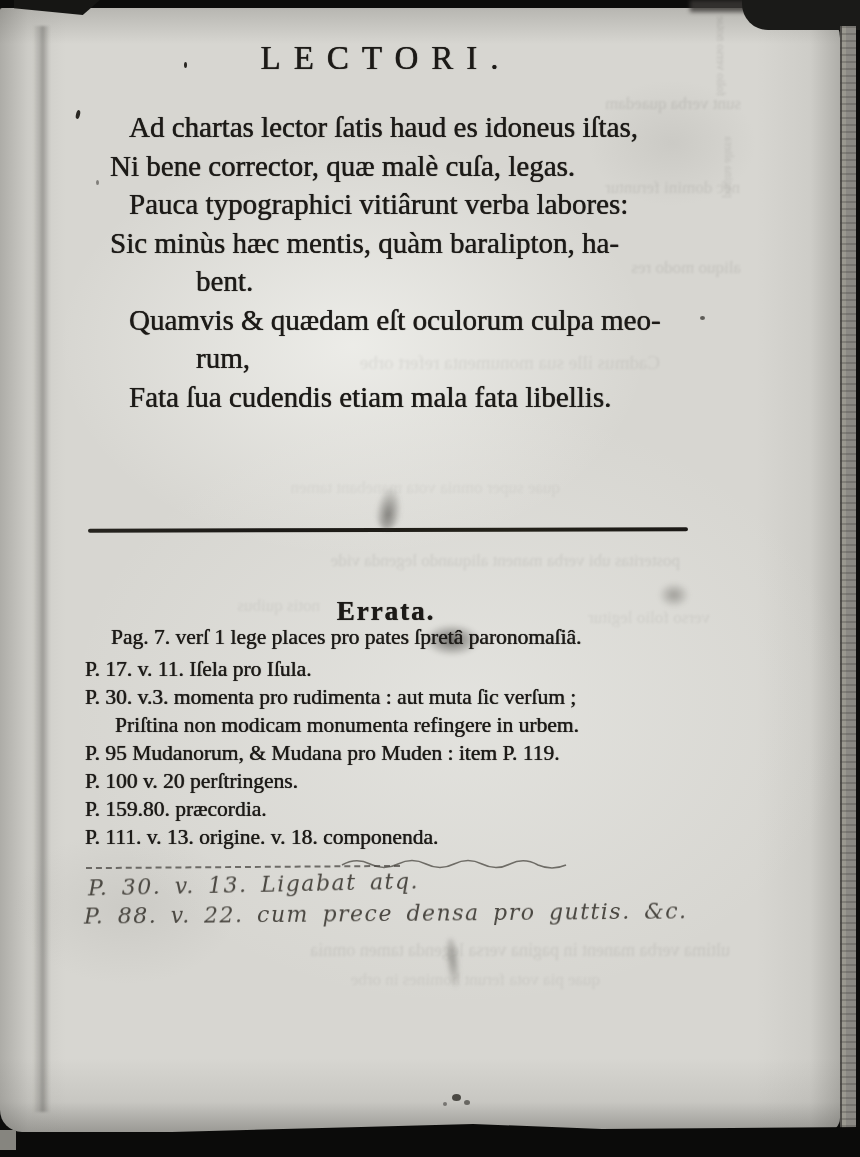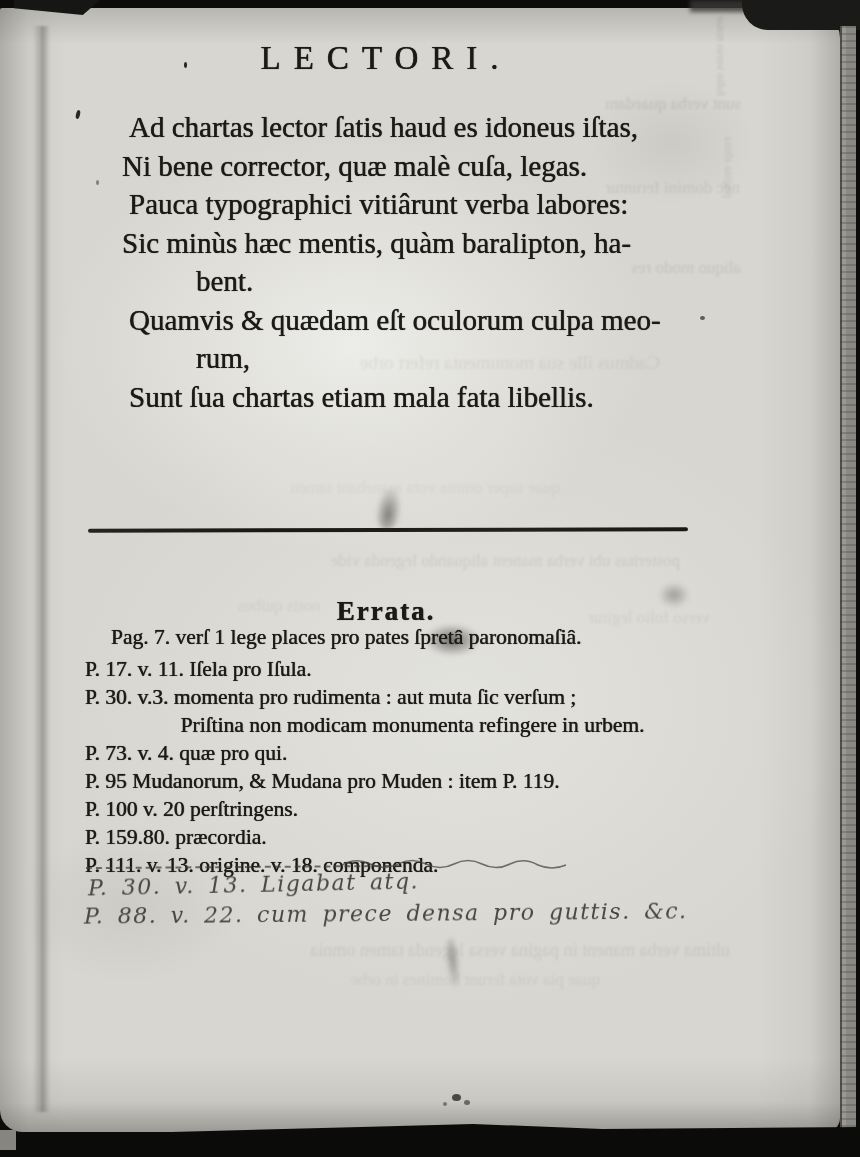--- a/index.html
+++ b/index.html
@@ -54,35 +54,35 @@
     position:absolute;left:0;top:1130px;width:16px;height:20px;background:#86857f;z-index:2;
   }
   
   .ink{color:#1c1a17;text-shadow:0.35px 0.35px 0.8px rgba(28,26,22,0.85), -0.2px 0 0.4px rgba(28,26,22,0.5);}
   .title{
     position:absolute;left:80px;top:30px;width:612px;z-index:2;
     font-size:33px;line-height:40px;letter-spacing:13px;text-align:center;white-space:nowrap;
   }
   .poem{position:absolute;left:84px;top:100px;width:640px;z-index:2;font-size:29px;}
   .pl{line-height:38.5px;white-space:nowrap;margin-left:45px;}
-  .pl.i1{margin-left:38px;}
+  .pl.i1{margin-left:26px;}
   .pl.i2{margin-left:112px;}
   .rule{
     position:absolute;left:88px;top:520px;width:600px;height:3.5px;z-index:2;
     background:linear-gradient(90deg,#26241f, #1b1916 30%, #232119 70%, #1b1916);
     transform:rotate(-0.15deg);border-radius:2px;
   }
   .errata-heading{
     position:absolute;left:80px;top:588px;width:612px;z-index:2;
     font-size:27px;font-weight:bold;letter-spacing:2px;text-align:center;
   }
   .errata{position:absolute;left:85px;top:615px;width:625px;z-index:2;font-size:21.5px;}
   .el{line-height:28px;white-space:nowrap;}
   .el.first{text-indent:26px;margin-bottom:4px;}
-  .el.cont{margin-left:30px;text-align:center;}
+  .el.cont{margin-left:30px;}
   
   .hw{
     position:absolute;z-index:3;font-family:"DejaVu Serif",serif;font-style:italic;
     color:#4a4741;font-size:22px;letter-spacing:1.5px;word-spacing:5px;white-space:nowrap;
     filter:blur(0.4px);
   }
   .hw1{left:88px;top:864px;transform:rotate(-1.2deg);}
   .hw2{left:84px;top:893px;transform:rotate(-0.5deg);}
   .pencil-dashes{
     position:absolute;left:86px;top:858px;width:314px;height:0;z-index:3;
@@ -150,33 +150,32 @@
     <div class="title ink">LECTORI.</div>
 
     <div class="poem">
       <div class="pl i0 ink">Ad chartas lector ſatis haud es idoneus iſtas,</div>
       <div class="pl i1 ink">Ni bene corrector, quæ malè cuſa, legas.</div>
       <div class="pl i0 ink">Pauca typographici vitiârunt verba labores:</div>
       <div class="pl i1 ink">Sic minùs hæc mentis, quàm baralipton, ha-</div>
       <div class="pl i2 ink">bent.</div>
       <div class="pl i0 ink">Quamvis &amp; quædam eſt oculorum culpa meo-</div>
       <div class="pl i2 ink">rum,</div>
-      <div class="pl i0 ink">Sunt ſua chartas etiam mala fata libellis.</div>
+      <div class="pl i0 ink">Fata ſua cudendis etiam mala fata libellis.</div>
     </div>
 
     <div class="rule"></div>
 
     <div class="errata-heading ink">Errata.</div>
 
     <div class="errata">
       <div class="el first ink">Pag. 7. verſ 1 lege places pro pates ſpretâ paronomaſiâ.</div>
       <div class="el ink">P. 17. v. 11. Iſela pro Iſula.</div>
       <div class="el ink">P. 30. v.3. momenta pro rudimenta : aut muta ſic verſum ;</div>
       <div class="el cont ink">Priſtina non modicam monumenta refingere in urbem.</div>
-      <div class="el ink">P. 73. v. 4. quæ pro qui.</div>
       <div class="el ink">P. 95 Mudanorum, &amp; Mudana pro Muden : item P. 119.</div>
       <div class="el ink">P. 100 v. 20 perſtringens.</div>
       <div class="el ink">P. 159.80. præcordia.</div>
       <div class="el ink">P. 111. v. 13. origine. v. 18. componenda.</div>
     </div>
 
     <div class="pencil-dashes"></div>
     <svg class="ink-underline" width="230" height="12" viewBox="0 0 230 12">
       <path d="M2 7 q14 -8 28 -1 q14 7 28 0 q14 -7 28 0 q14 7 28 0 q14 -7 28 0 q14 7 28 0 q14 -7 28 1 q14 6 28 0" fill="none" stroke="#4a4741" stroke-width="1.6"></path>
     </svg>

